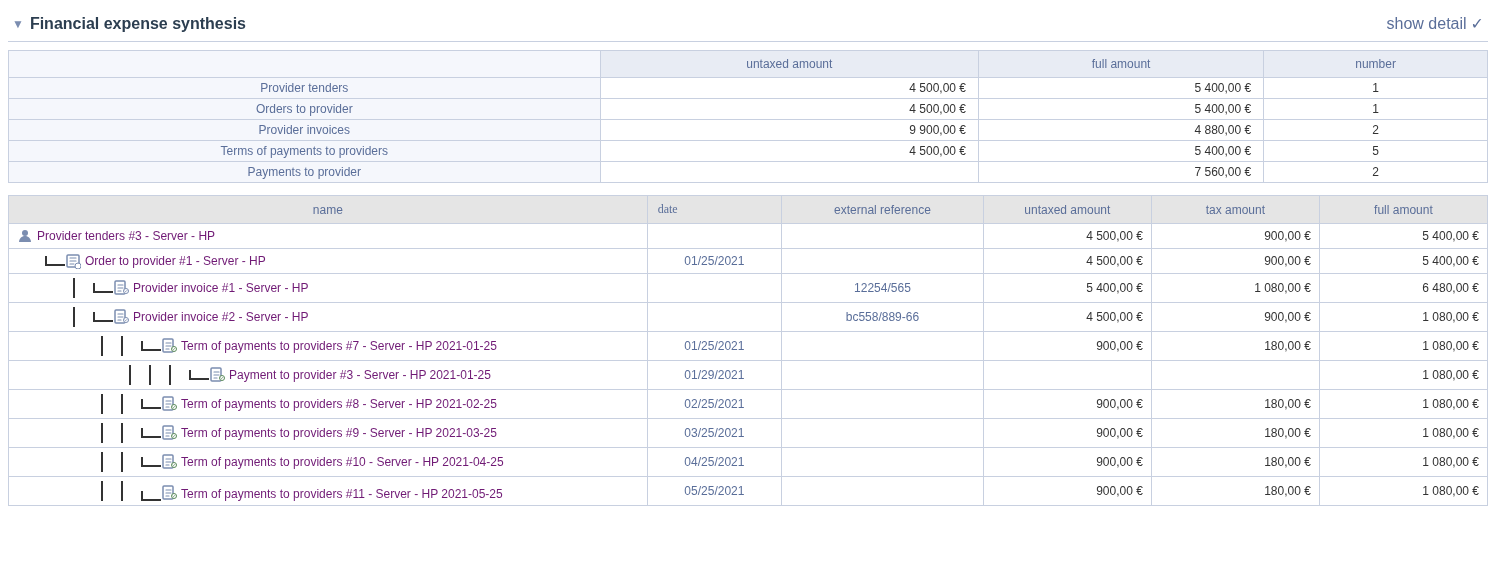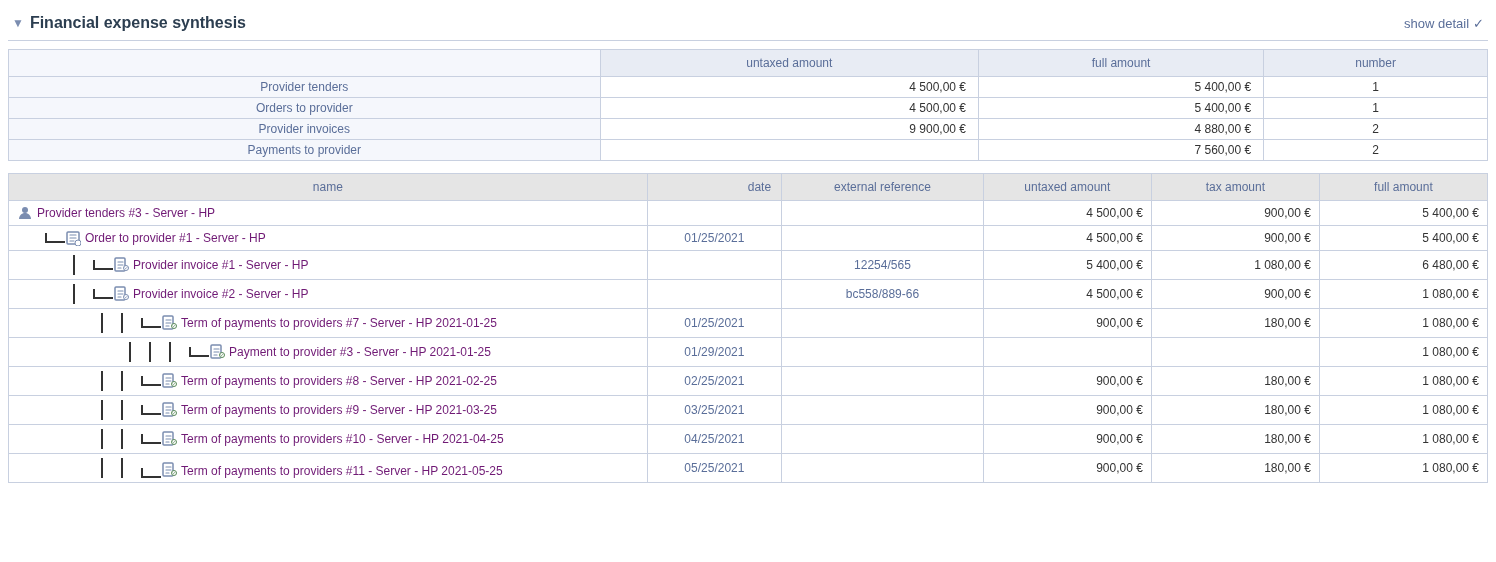--- a/index.html
+++ b/index.html
@@ -31,21 +31,21 @@
       display: flex;
       align-items: center;
       gap: 6px;
     }
     .header-title .arrow {
       color: #7b8db0;
       font-size: 12px;
     }
     .show-detail {
       color: #5a6e99;
-      font-size: 13px;
+      font-size: 16px;
       cursor: pointer;
       display: flex;
       align-items: center;
       gap: 4px;
     }
     .show-detail .checkmark {
       color: #5a6e99;
     }
 
     
@@ -169,33 +169,39 @@
       <td class="amount">5 400,00 €</td>
       <td class="number">1</td>
     </tr>
         <tr>
       <td class="row-label" style="color:#5a6e99; text-align:center; cursor:pointer;">Provider invoices</td>
       <td class="amount">9 900,00 €</td>
       <td class="amount">4 880,00 €</td>
       <td class="number">2</td>
     </tr>
         <tr>
+      <td class="row-label" style="color:#5a6e99; text-align:center; cursor:pointer;">Terms of payments to providers</td>
+      <td class="amount">4 500,00 €</td>
+      <td class="amount">5 400,00 €</td>
+      <td class="number">5</td>
+    </tr>
+        <tr>
       <td class="row-label" style="color:#5a6e99; text-align:center; cursor:pointer;">Payments to provider</td>
       <td class="amount"></td>
       <td class="amount">7 560,00 €</td>
       <td class="number">2</td>
     </tr>
       </tbody>
   </table>
 
   <table class="detail-table">
     <thead>
       <tr>
         <th style="width:38%; text-align:center;">name</th>
-        <th style="width:8%; text-align:right;">date</th>
+        <th style="width:8%; text-align:left;font-family:Liberation Serif, serif;">date</th>
         <th style="width:12%; text-align:center;">external reference</th>
         <th style="width:10%; text-align:center;">untaxed amount</th>
         <th style="width:10%; text-align:center;">tax amount</th>
         <th style="width:10%; text-align:center;">full amount</th>
       </tr>
     </thead>
     <tbody id="detail-body">
     <tr>
       <td class="name-col" style="cursor:pointer;">
         <div style="display:flex; align-items:center; padding-left:0px;">

